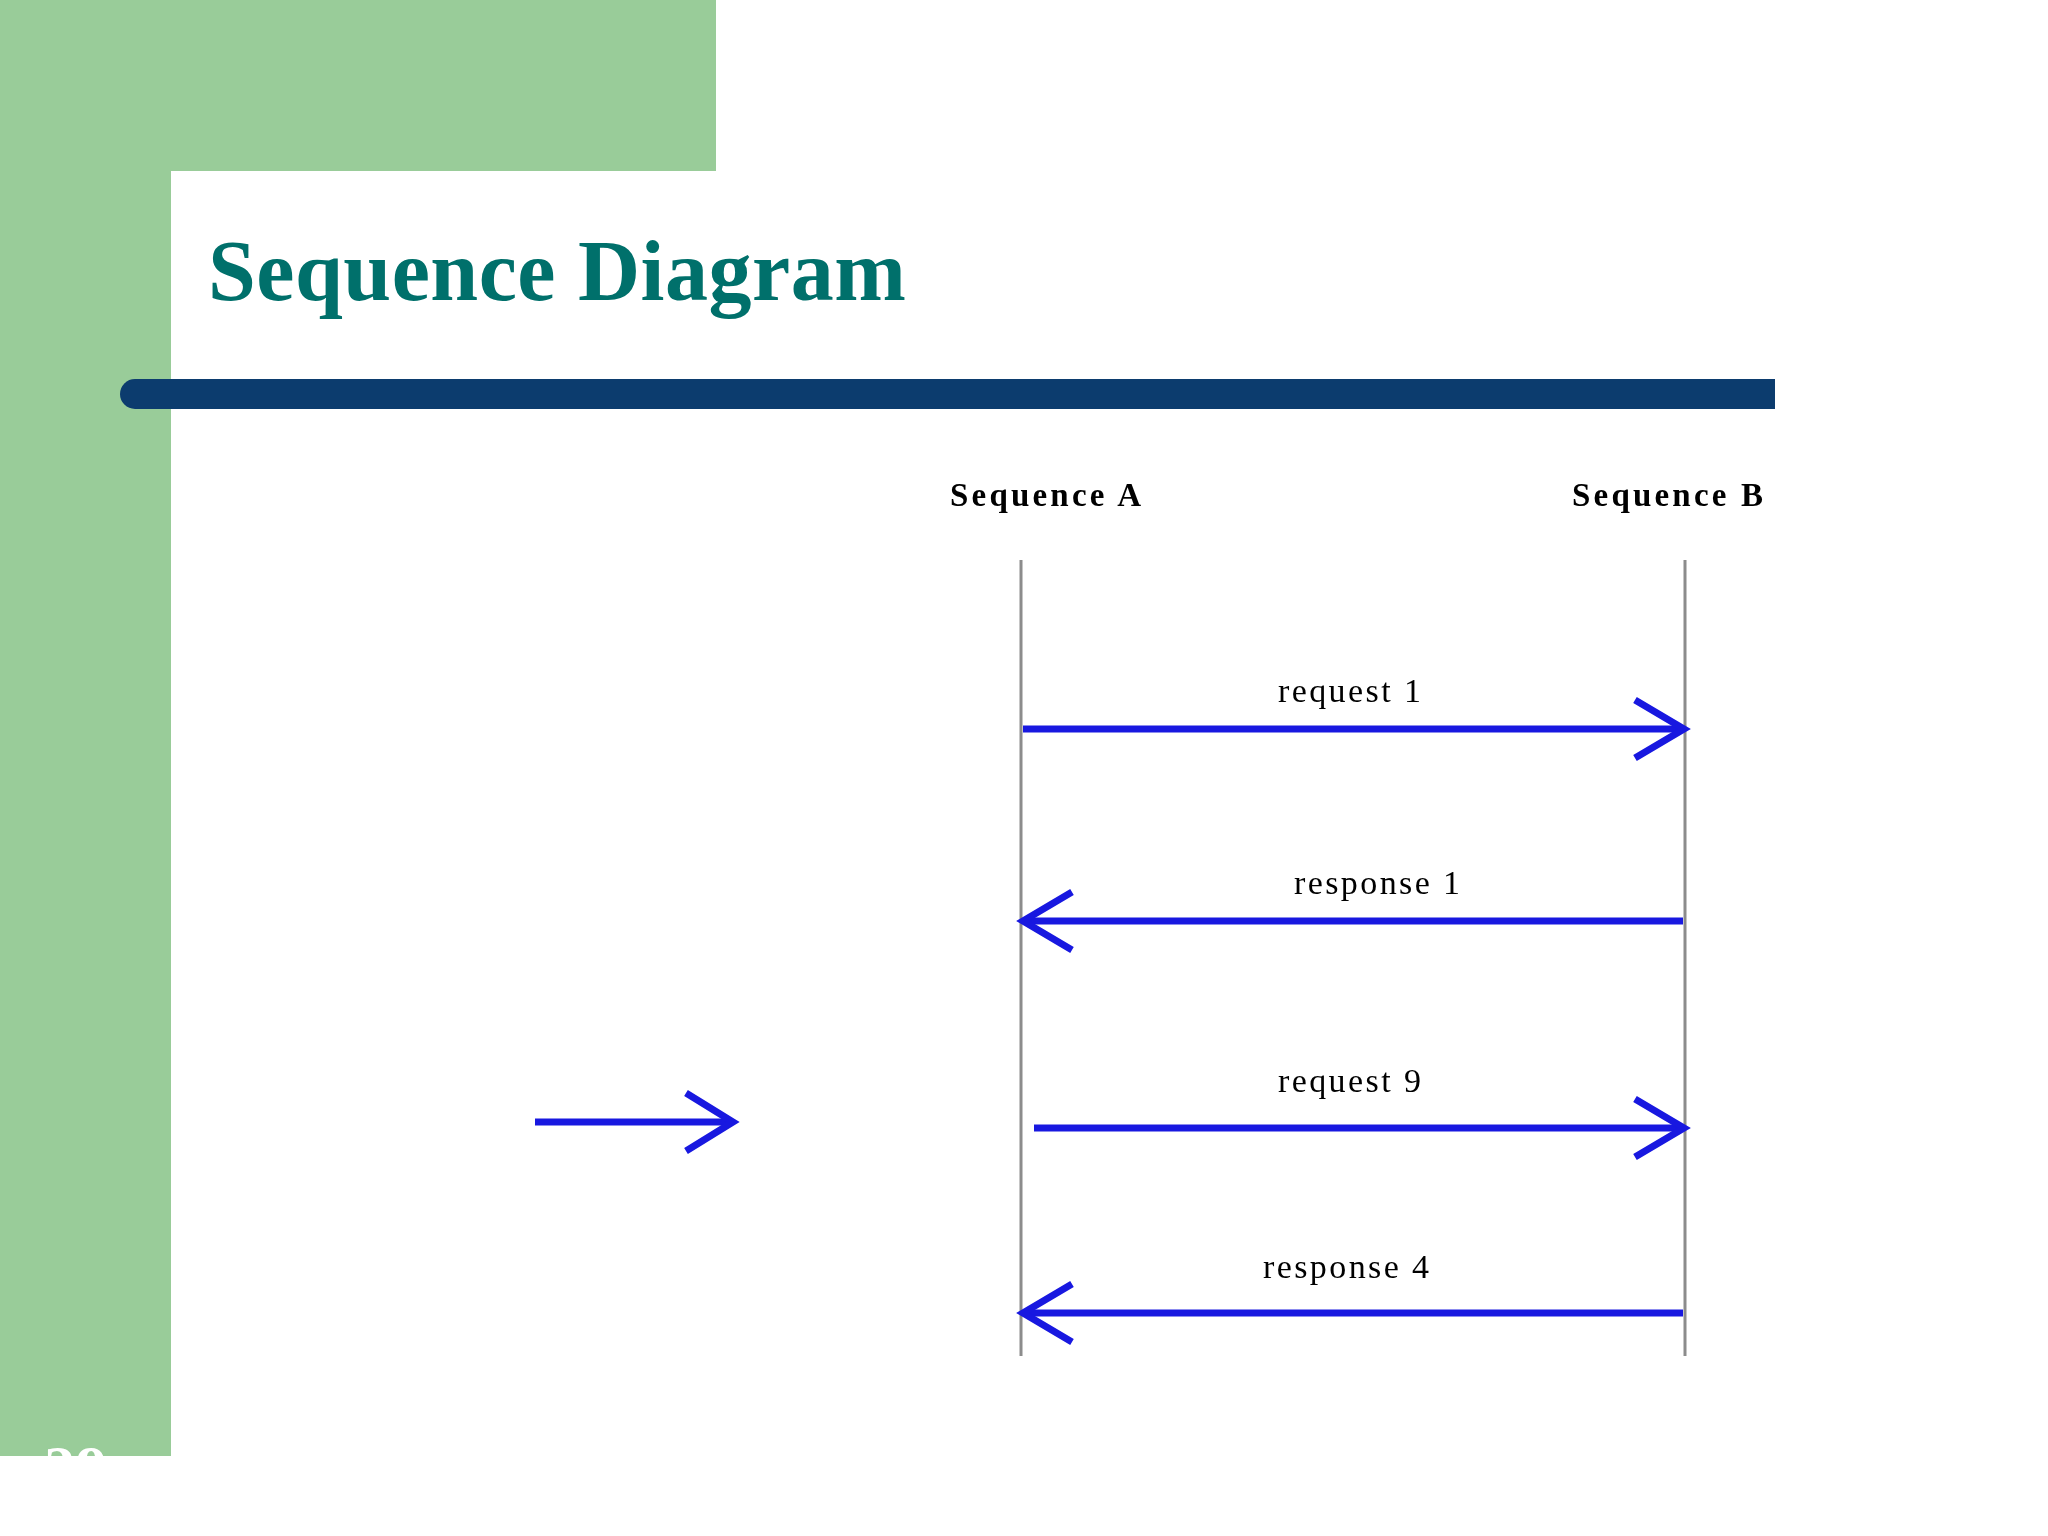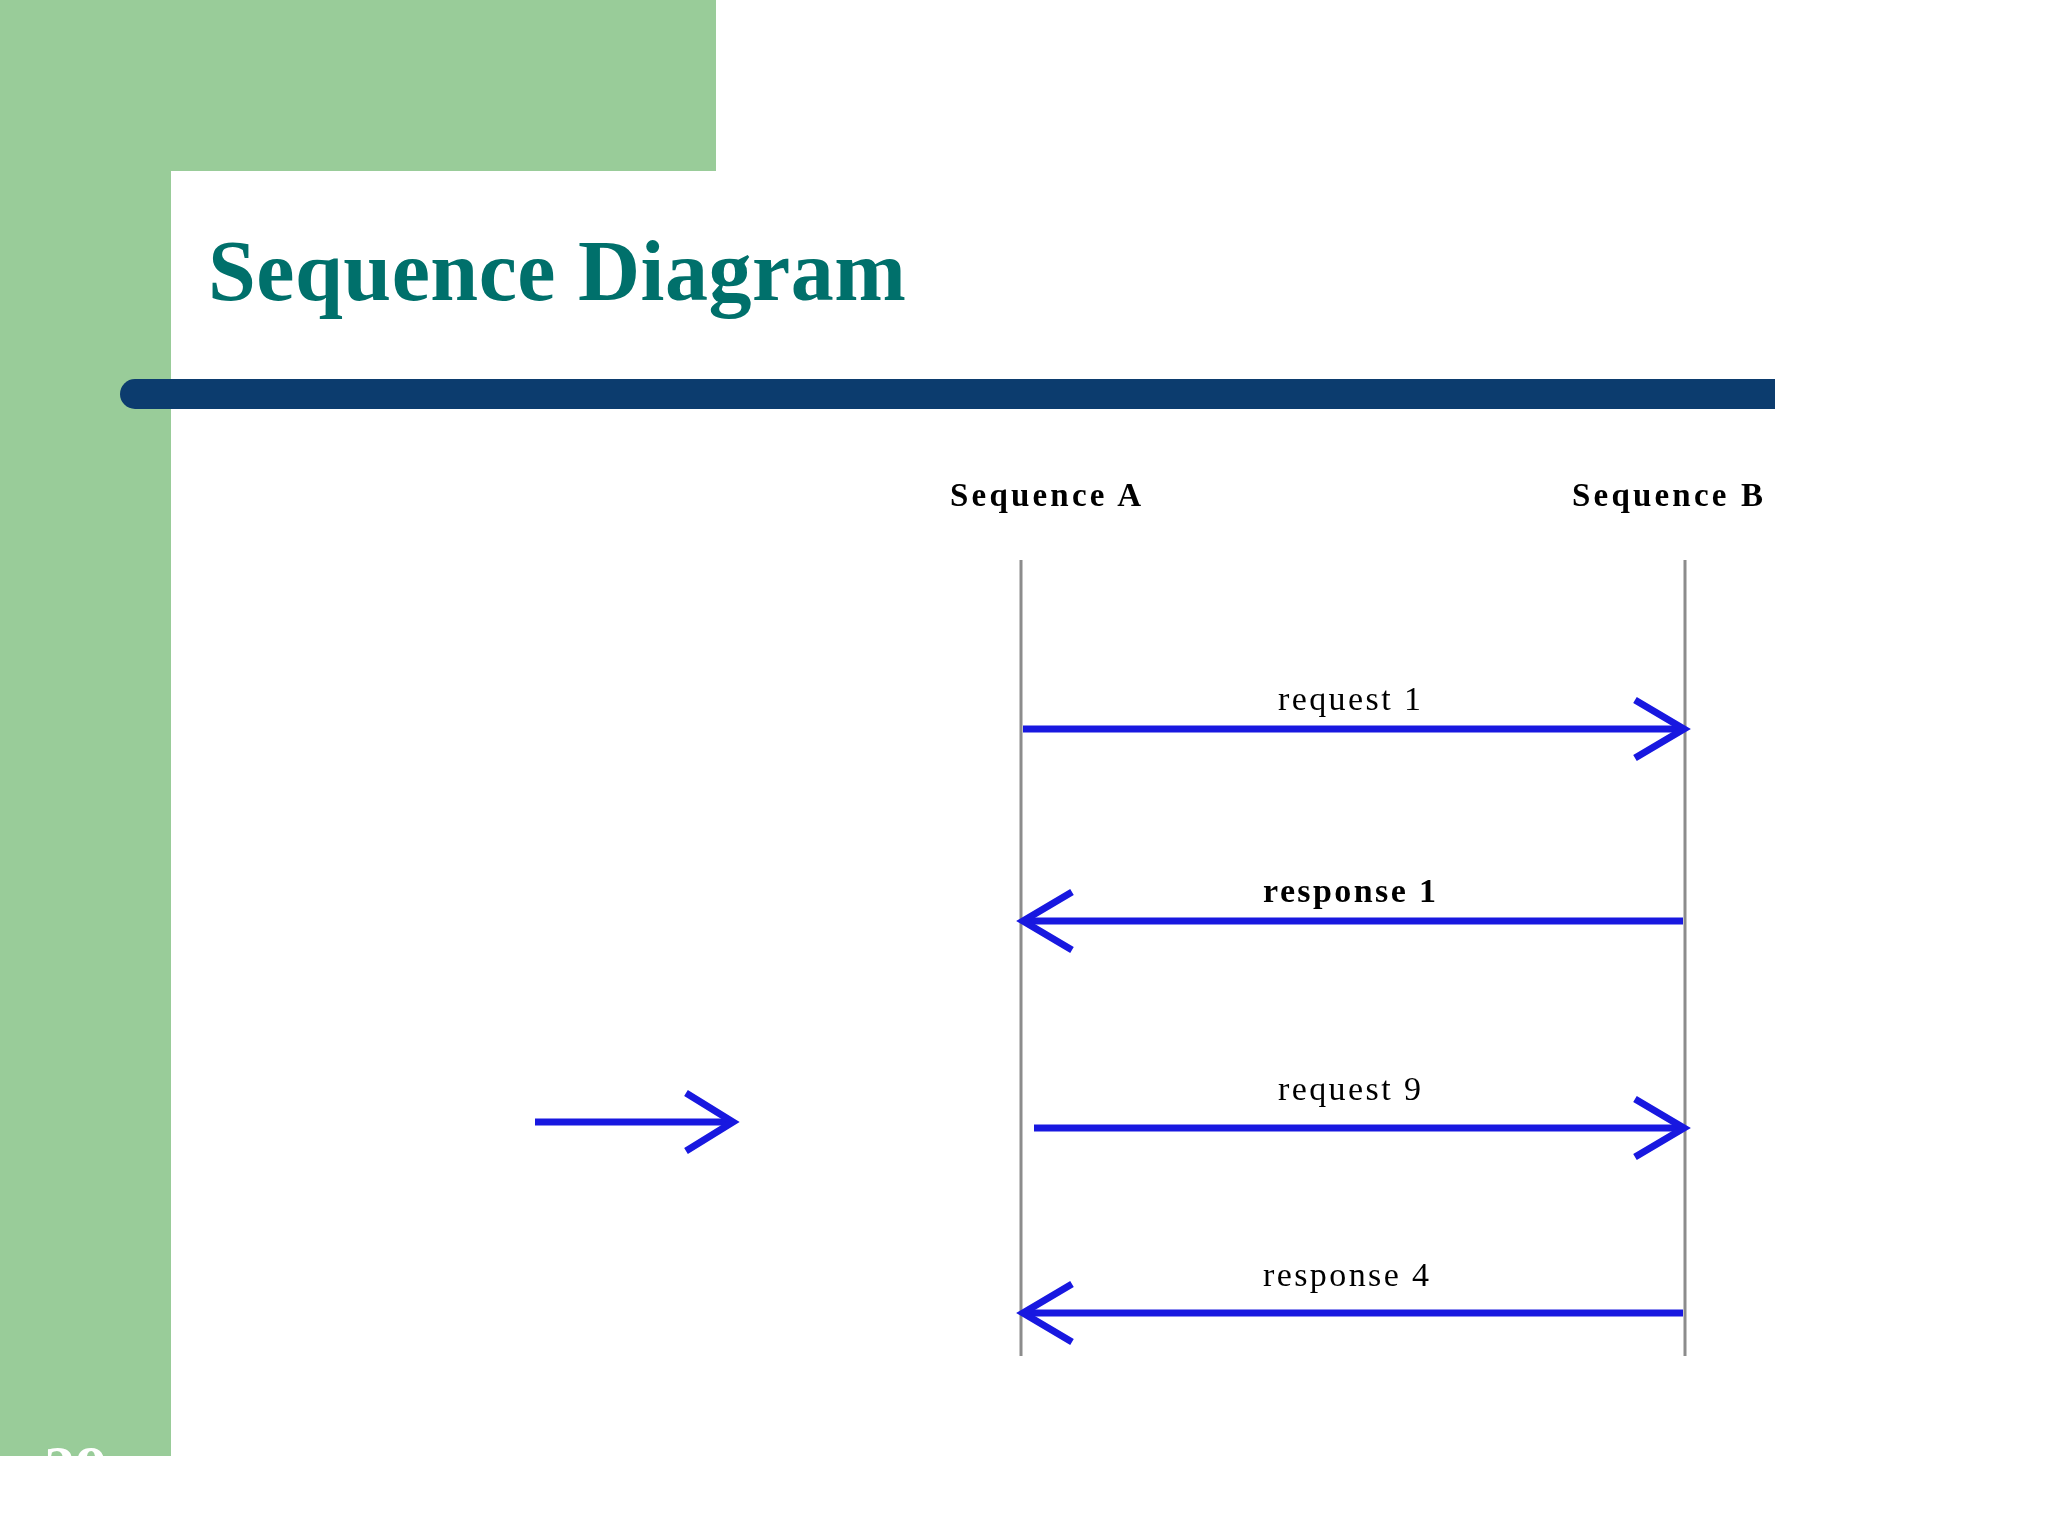--- a/index.html
+++ b/index.html
@@ -97,24 +97,23 @@
 
   
   .msg-label {
     position: absolute;
     font-family: "Liberation Serif", "DejaVu Serif", serif;
     font-weight: normal;
     font-size: 34px;
     color: #000000;
     letter-spacing: 2.4px;
     white-space: nowrap;
-    margin-top: 8px;
   }
   .msg-request-1  { left: 1278px; top: 672px; }
-  .msg-response-1 { left: 1263px; top: 864px; font-weight: bold; }
+  .msg-response-1 { left: 1294px; top: 864px; }
   .msg-request-2  { left: 1278px; top: 1062px; }
   .msg-response-2 { left: 1263px; top: 1248px; }
 
   
   .legend-label {
     position: absolute;
     left: 410px;
     top: 1190px;
     font-family: "Liberation Serif", "DejaVu Serif", serif;
     font-weight: normal;

